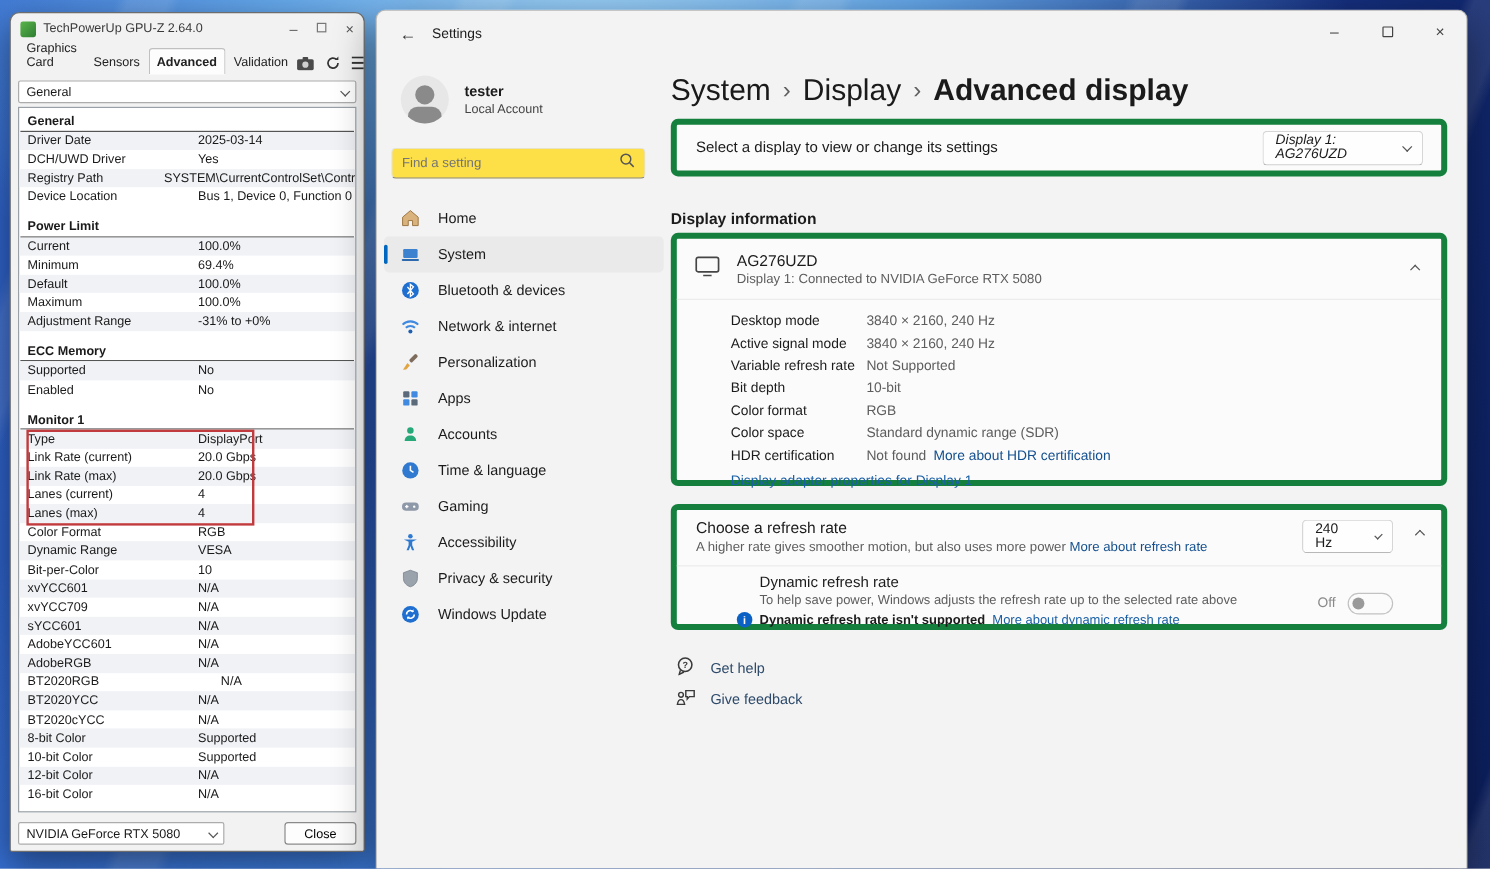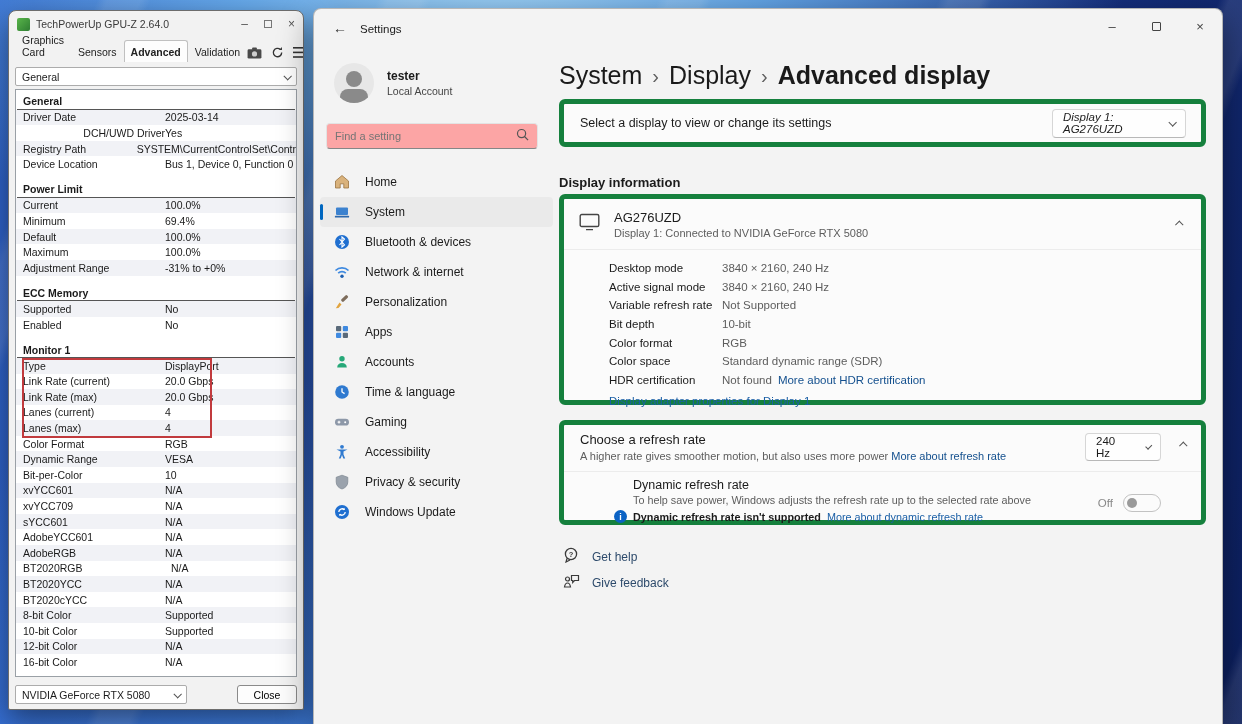--- a/index.html
+++ b/index.html
@@ -72,21 +72,21 @@
   .st-maxbox { width:9px; height:9px; border:1.1px solid #444; border-radius:1px; display:inline-block; }
 
   .st-sidebar { position:absolute; left:0; top:40px; width:245px; bottom:0; }
   .st-user { position:absolute; left:20px; top:14px; display:flex; align-items:center; gap:13px; }
   .st-avatar { width:40px; height:40px; border-radius:50%; background:#e7e7e7; position:relative; overflow:hidden; }
   .st-avatar .head { position:absolute; left:12px; top:8px; width:16px; height:16px; border-radius:50%; background:#8a8a8a; }
   .st-avatar .body { position:absolute; left:6px; top:26px; width:28px; height:16px; border-radius:8px; background:#8a8a8a; }
   .st-username { font-size:12px; font-weight:bold; }
   .st-usertype { font-size:10.5px; color:#444; margin-top:2px; }
   .st-search {
-    position:absolute; left:12px; top:74px; width:212px; height:26px; background:#fca5a5;
+    position:absolute; left:12px; top:74px; width:212px; height:26px; background:#fde047;
     border:1px solid #e3e3e3; border-bottom:1px solid #868686; border-radius:4px;
     display:flex; align-items:center; padding:0 8px;
   }
   .st-search input { border:none; outline:none; flex:1; font-size:11px; font-family:"Liberation Sans",sans-serif; color:#333; background:transparent; }
   .st-nav { position:absolute; left:6px; right:6px; top:118px; }
   .st-navitem { position:relative; height:30px; display:flex; align-items:center; gap:15px; padding-left:14px; border-radius:4px; font-size:12px; cursor:pointer; }
   .st-navitem.selected { background:#eaeaea; }
   .st-navitem.selected::before { content:""; position:absolute; left:0; top:7px; width:3px; height:16px; border-radius:2px; background:#0067c0; }
   .st-navitem .ic { width:16px; height:16px; display:flex; }
 
@@ -186,21 +186,21 @@
       <span class="chev"></span>
     </div>
     <div class="gz-table">
         <div class="gz-sec">
           <div class="gz-line gz-sec-h">General</div>
           <div class="gz-line gz-row">
             <div class="lbl" style="width: 142px;">Driver Date</div>
             <div class="val">2025-03-14</div>
           </div>
           <div class="gz-line gz-row">
-            <div class="lbl" style="width: 142px; text-align: right;">DCH/UWD Driver</div>
+            <div class="lbl" style="width: 142px;">DCH/UWD Driver</div>
             <div class="val">Yes</div>
           </div>
           <div class="gz-line gz-row">
             <div class="lbl" style="width: 142px;">Registry Path</div>
             <div class="val">SYSTEM\CurrentControlSet\Contr</div>
           </div>
           <div class="gz-line gz-row">
             <div class="lbl" style="width: 142px;">Device Location</div>
             <div class="val">Bus 1, Device 0, Function 0</div>
           </div>
@@ -287,21 +287,21 @@
           </div>
           <div class="gz-line gz-row">
             <div class="lbl" style="width: 142px;">AdobeYCC601</div>
             <div class="val">N/A</div>
           </div>
           <div class="gz-line gz-row">
             <div class="lbl" style="width: 142px;">AdobeRGB</div>
             <div class="val">N/A</div>
           </div>
           <div class="gz-line gz-row">
-            <div class="lbl" style="width: 148px;">BT2020RGB</div>
+            <div class="lbl" style="width: 161px;">BT2020RGB</div>
             <div class="val">N/A</div>
           </div>
           <div class="gz-line gz-row">
             <div class="lbl" style="width: 142px;">BT2020YCC</div>
             <div class="val">N/A</div>
           </div>
           <div class="gz-line gz-row">
             <div class="lbl" style="width: 142px;">BT2020cYCC</div>
             <div class="val">N/A</div>
           </div>

